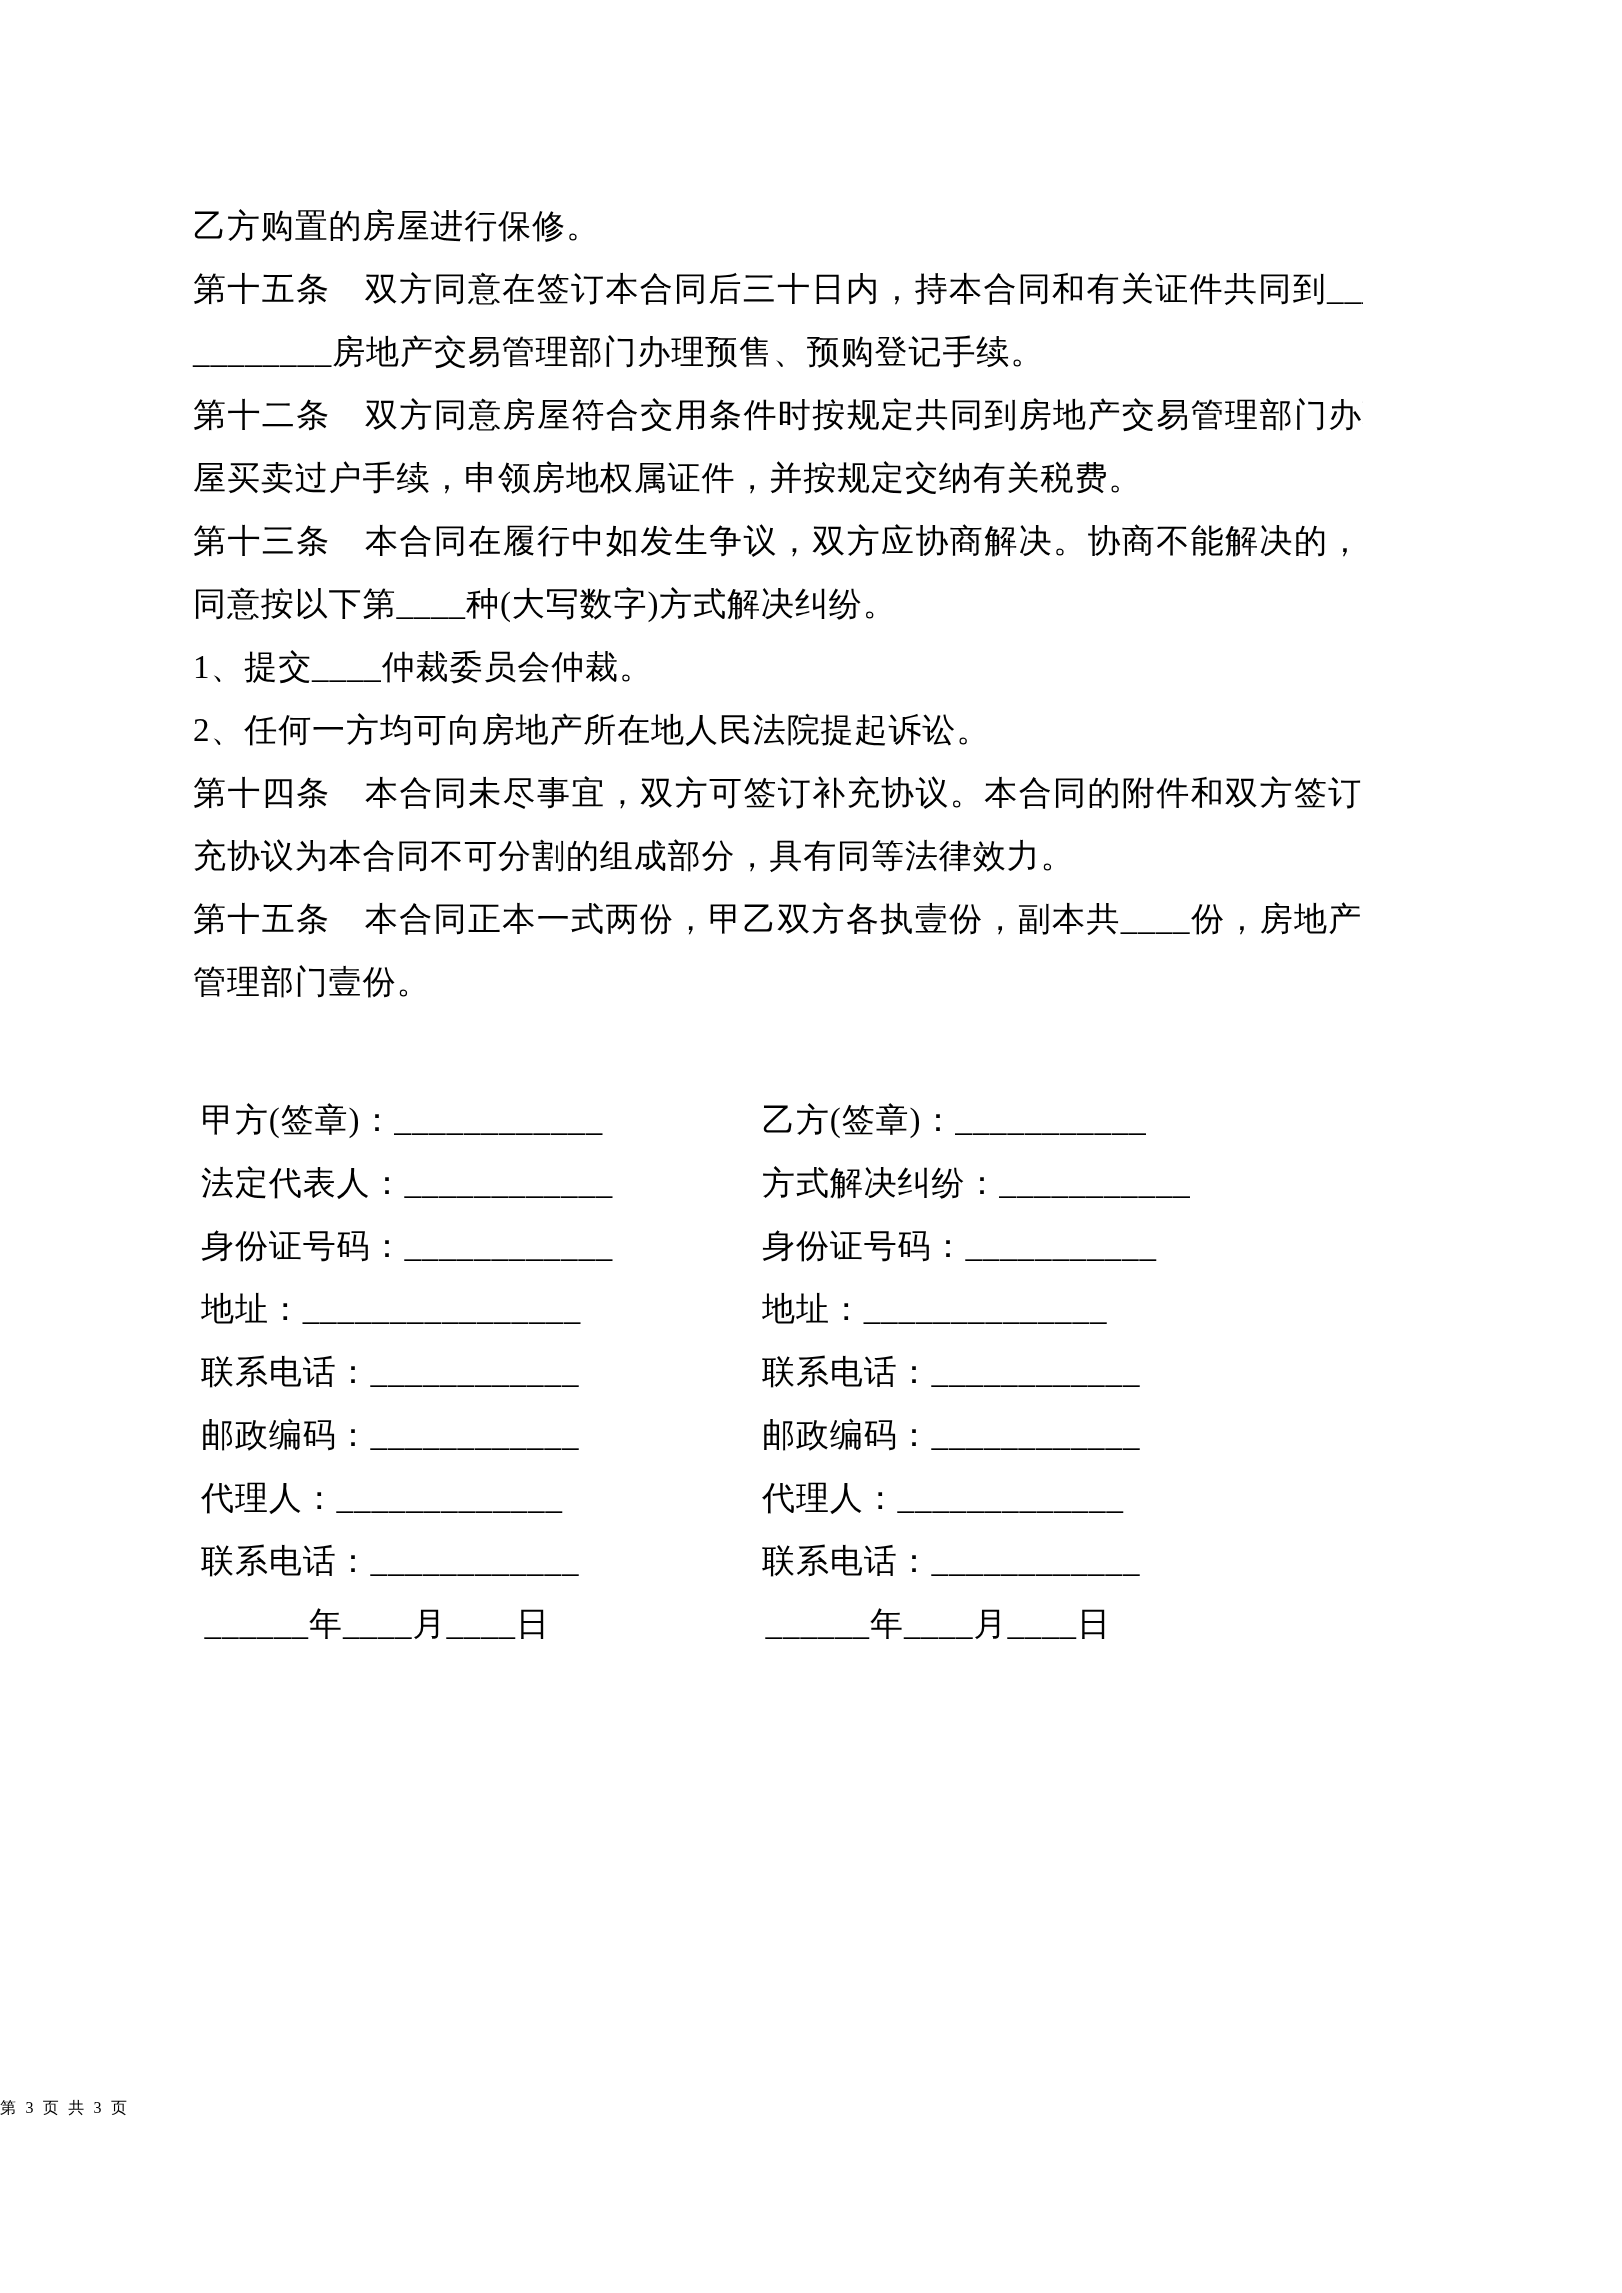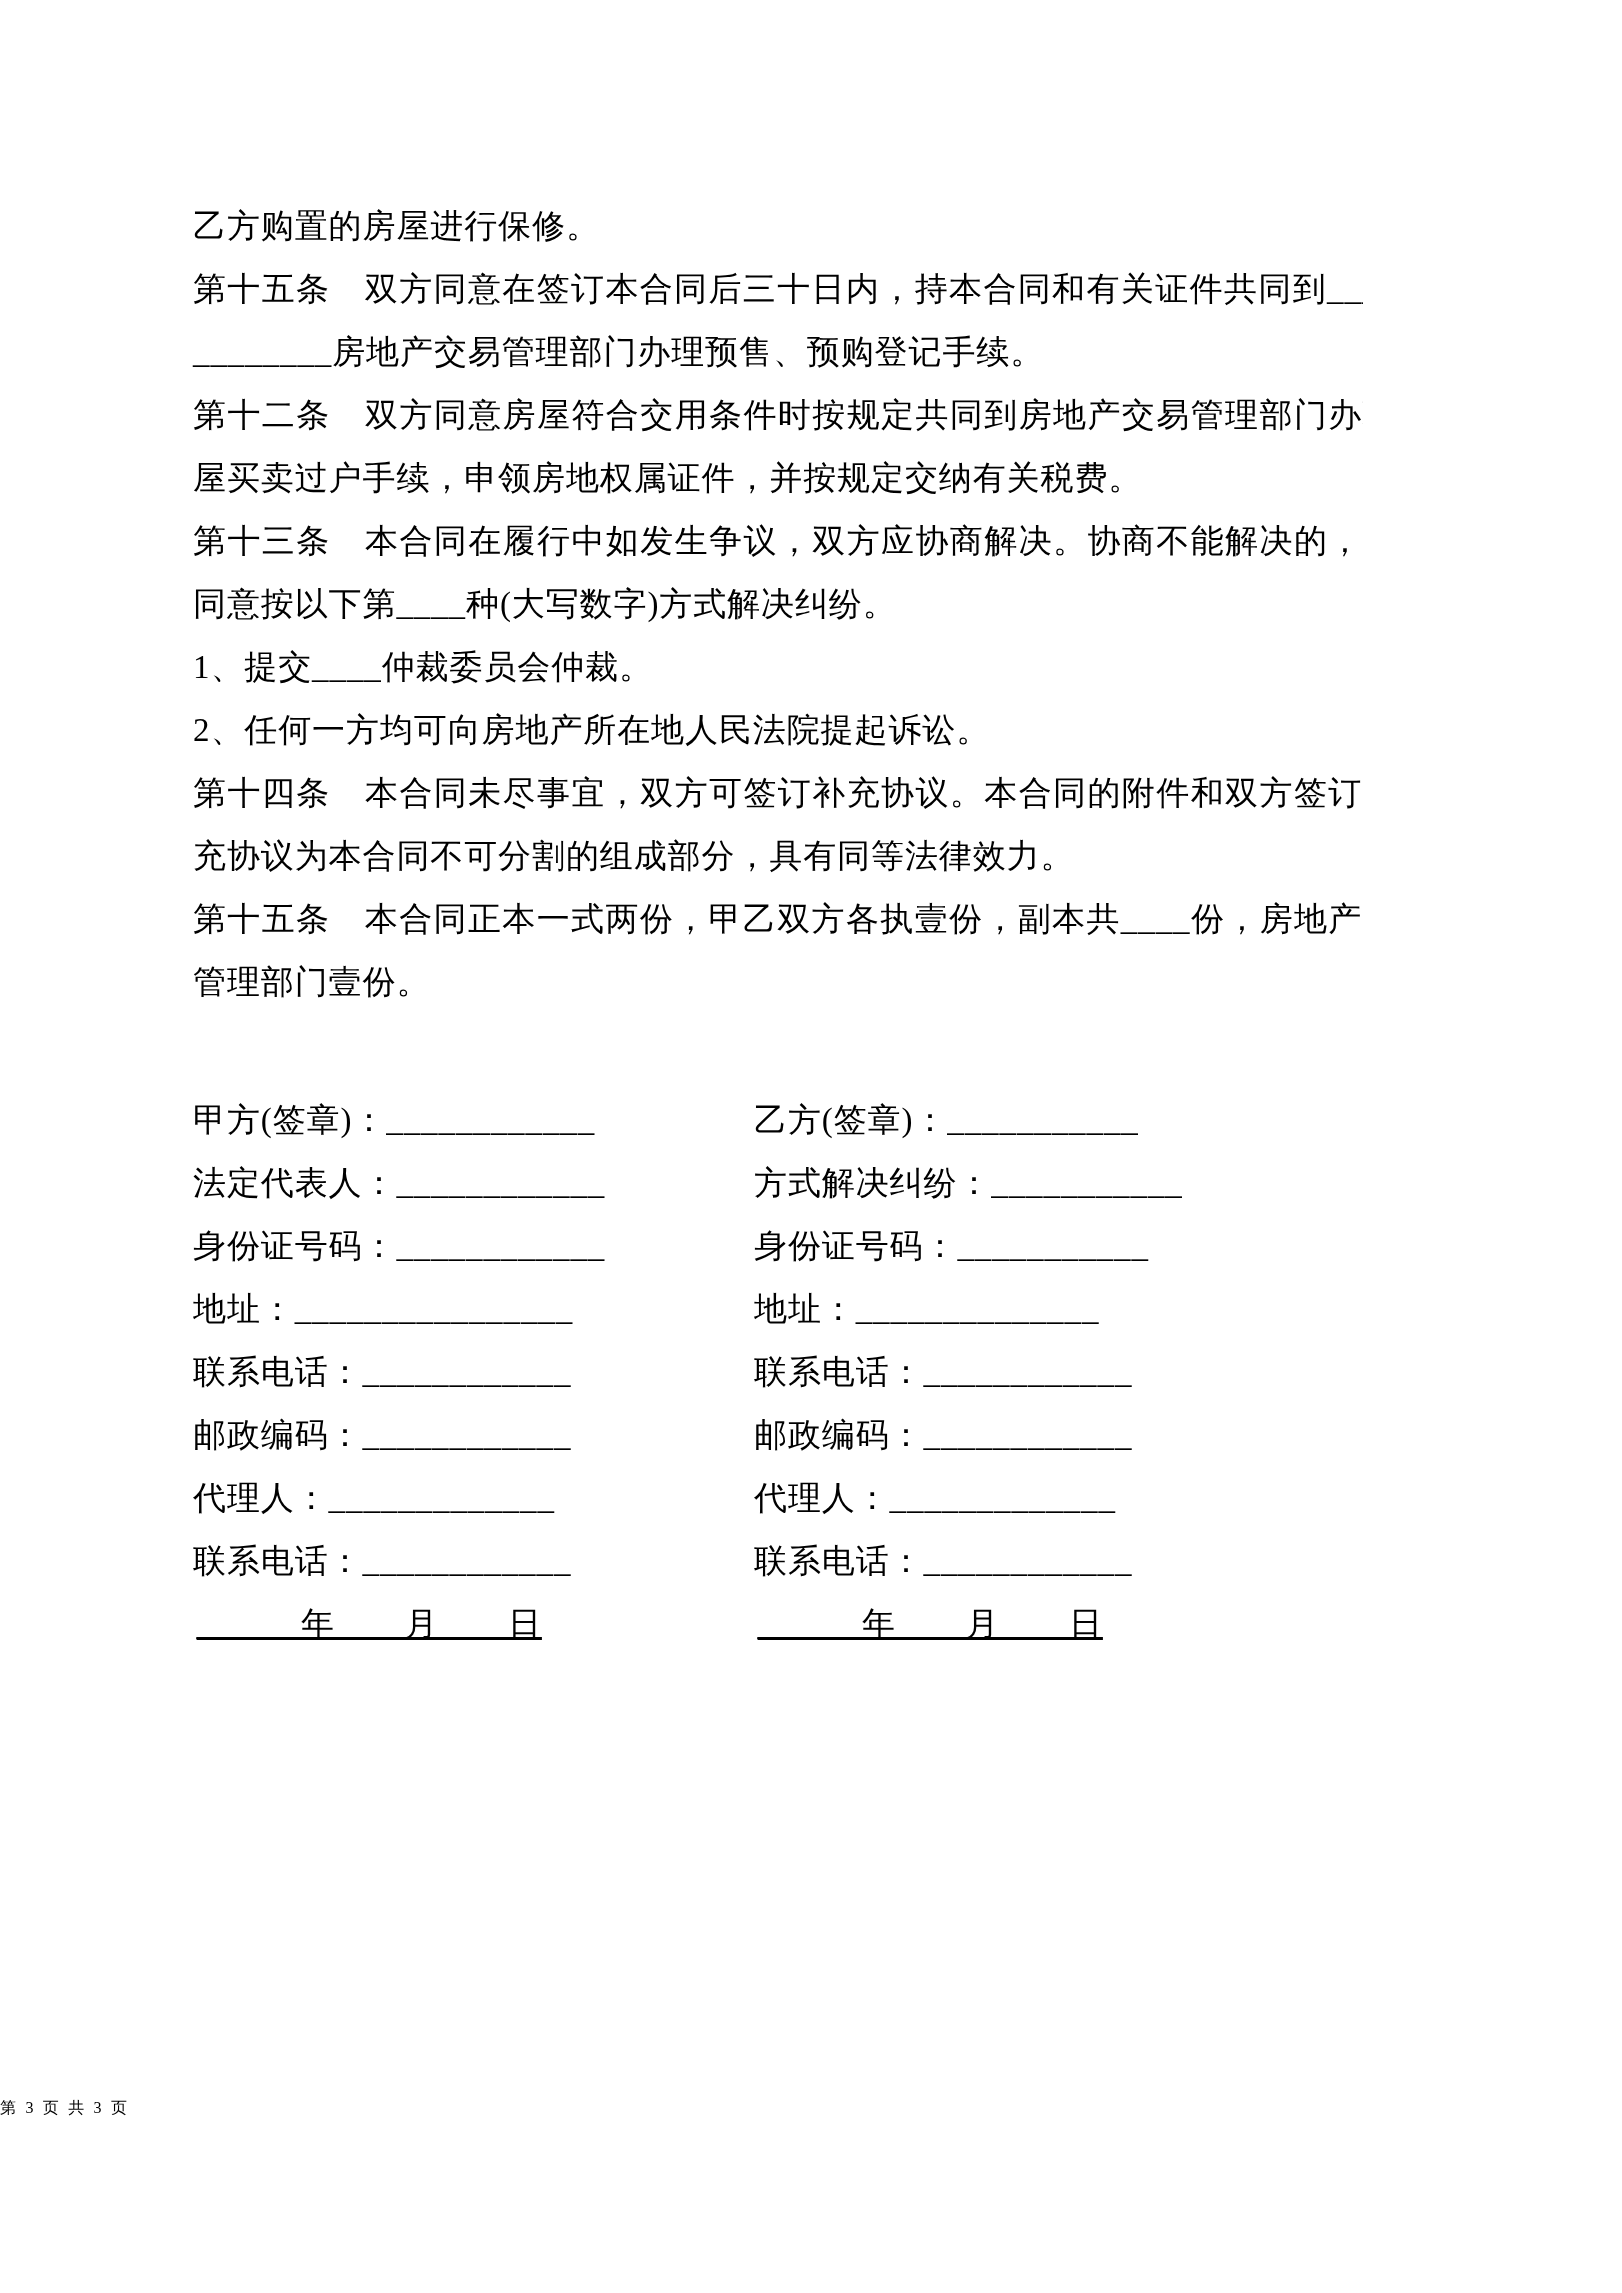--- a/index.html
+++ b/index.html
@@ -27,33 +27,33 @@
     font-size: 33px;
     line-height: 63px;
     text-align: justify;
     letter-spacing: 0.9px;
     word-break: break-all;
   }
   .sig {
     display: grid;
     grid-template-columns: 561px 1fr;
     margin-top: 75px;
+    margin-left: 8px;
   }
   .sig-col {
     display: block;
   }
   .sig-row {
     font-size: 33px;
     line-height: 63px;
     letter-spacing: 0.9px;
     white-space: nowrap;
   }
   .sig-row.date-row {
     padding-left: 3.6px;
-    text-decoration: underline;
   }
   .footer {
     position: absolute;
     left: 0;
     right: 0;
     top: 2098px;
     text-align: left;
     font-size: 16px;
     letter-spacing: 2.7px;
   }

